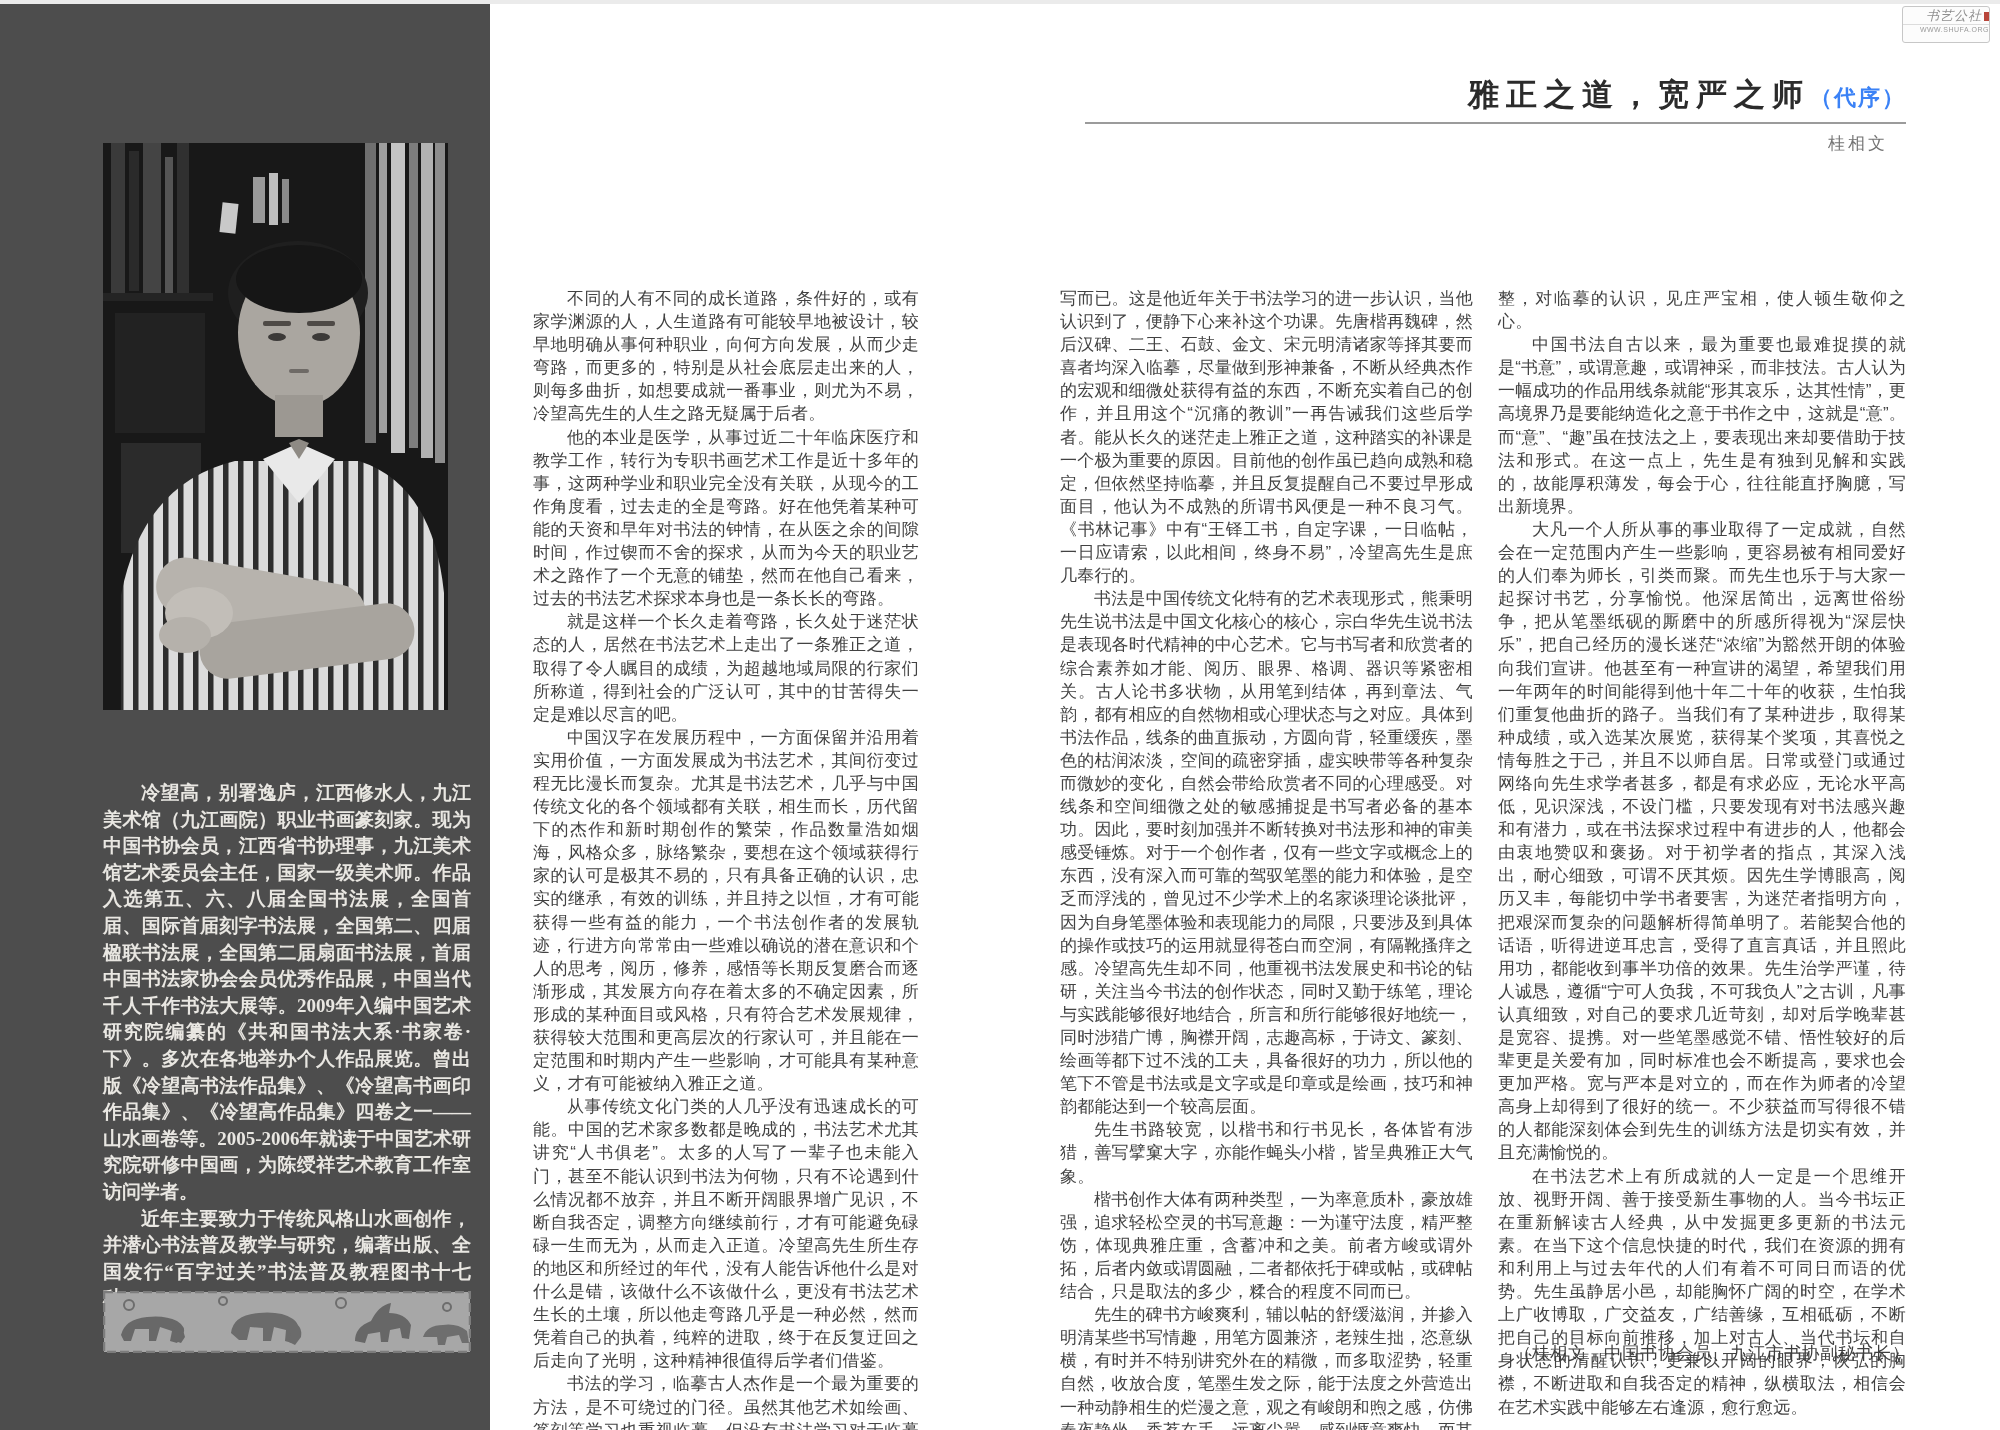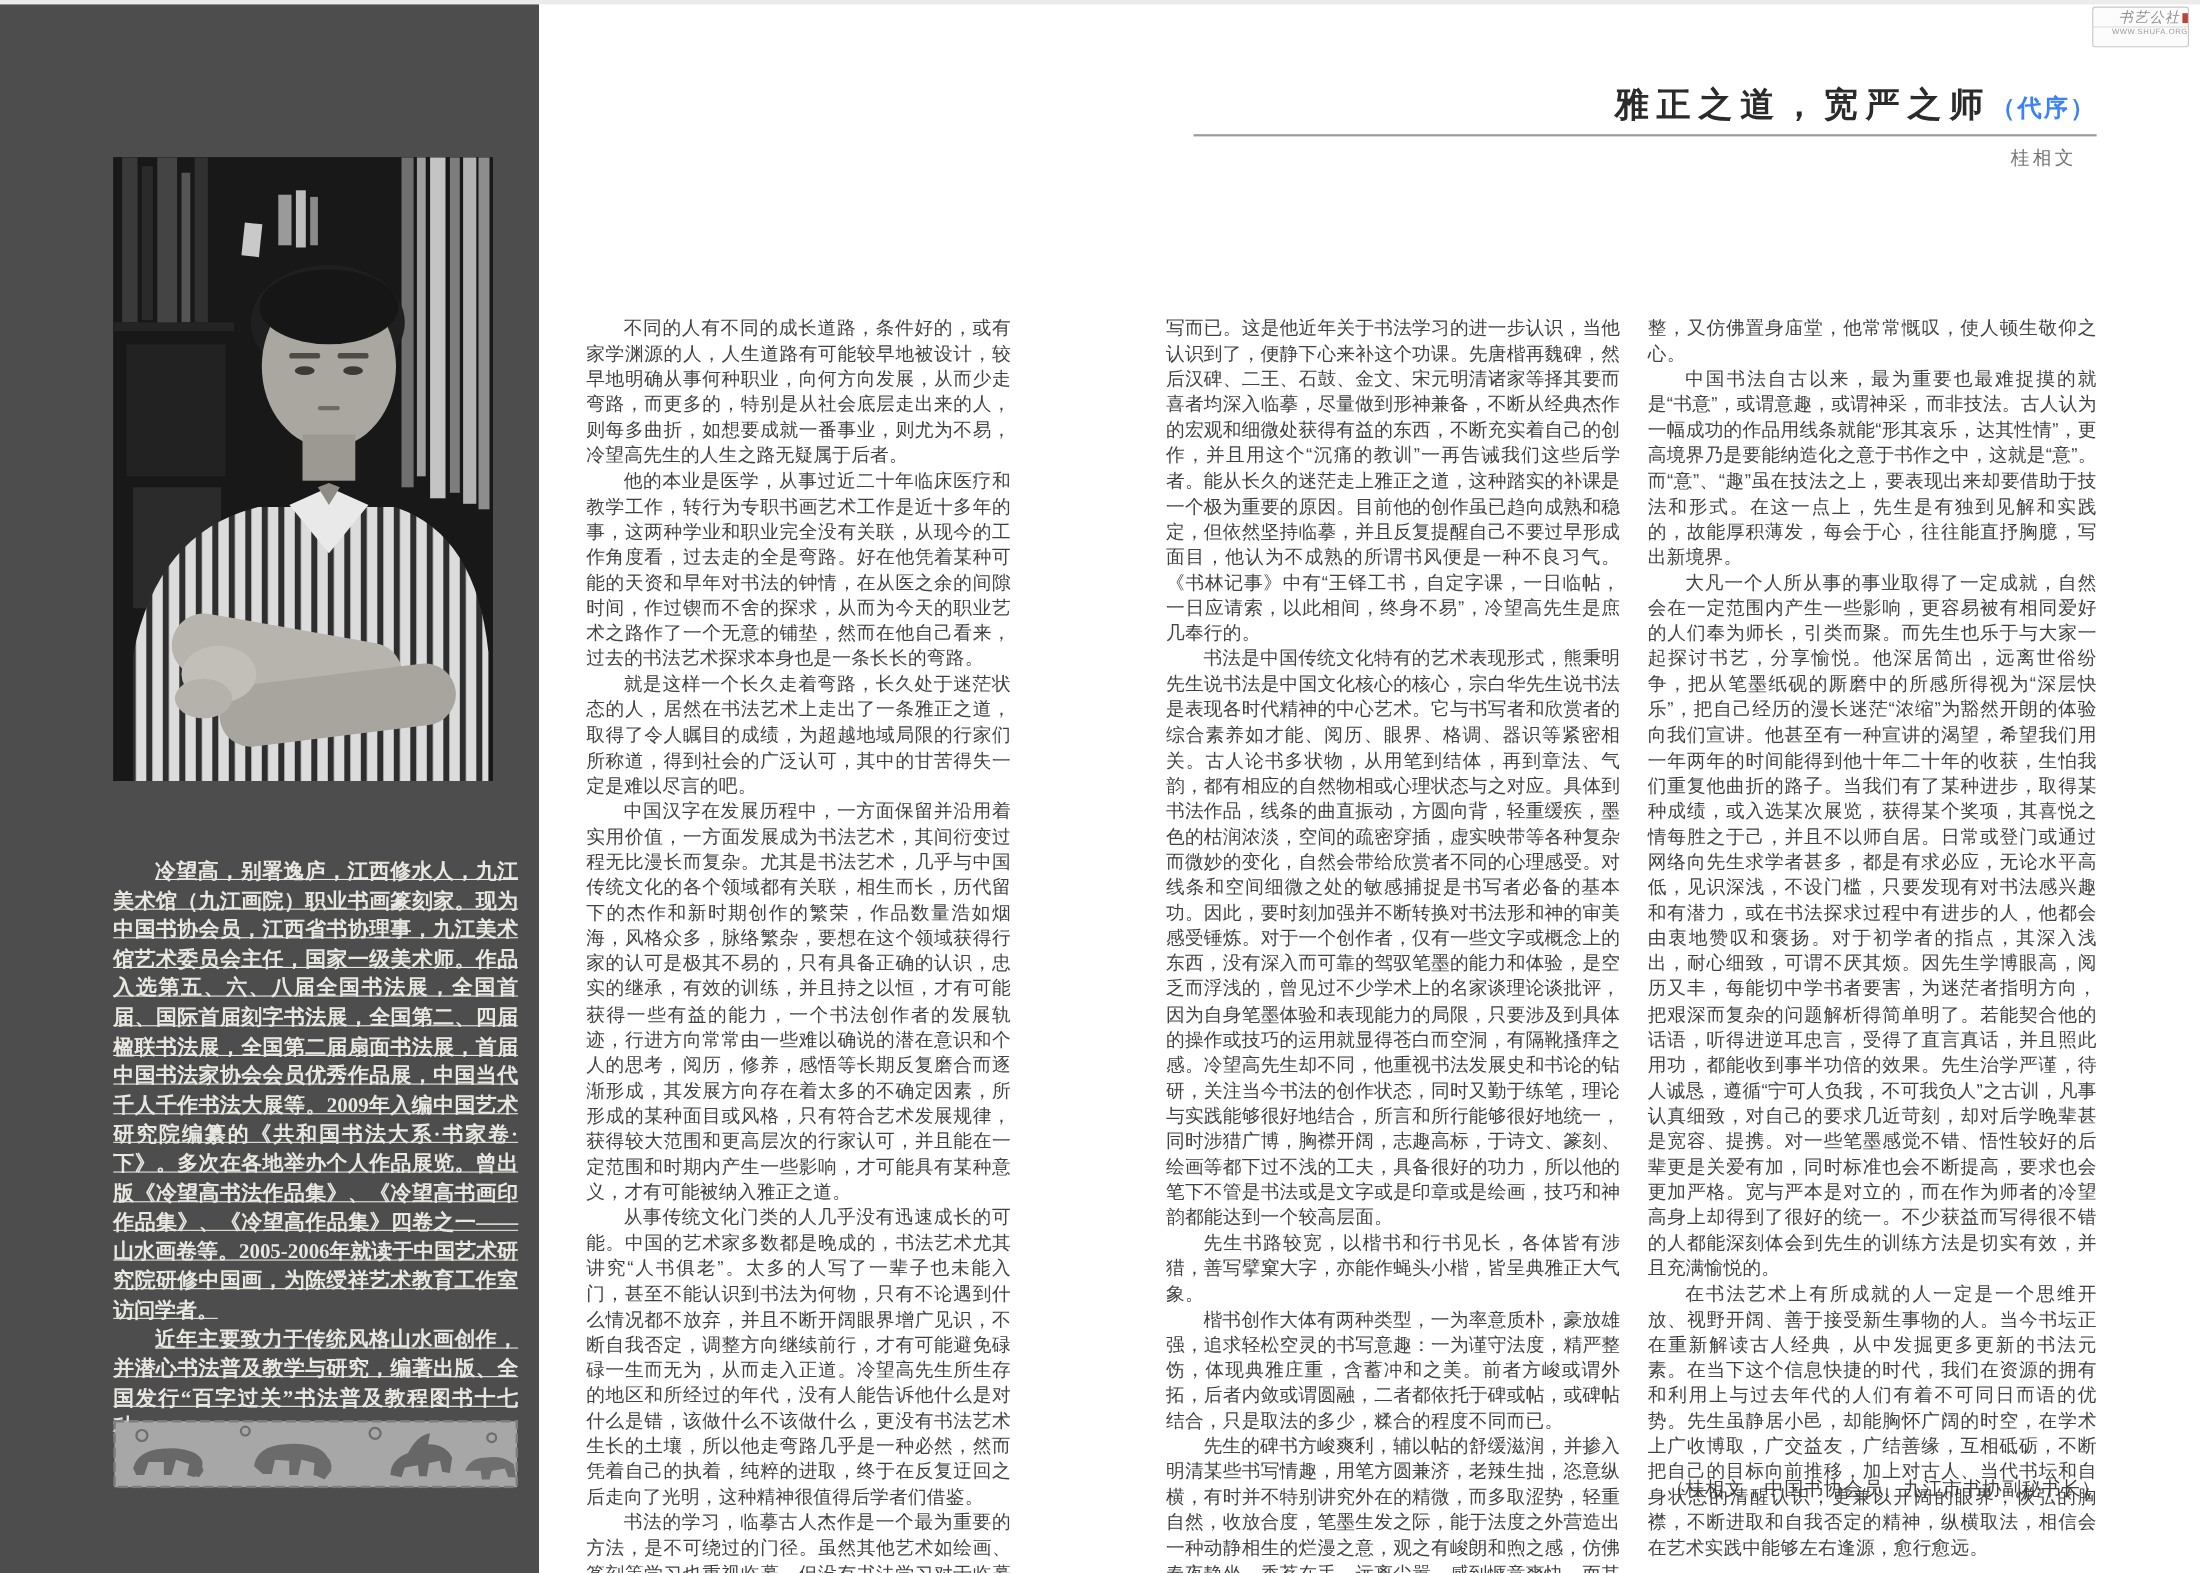--- a/index.html
+++ b/index.html
@@ -7,21 +7,21 @@
         font-family:"Liberation Sans",sans-serif;}
   .top-strip{position:absolute;left:0;top:0;width:2000px;height:4px;background:#ebebeb;}
 
   
   .sidebar{position:absolute;left:0;top:4px;width:490px;height:1426px;background:#4d4d4d;}
   .photo{position:absolute;left:103px;top:139px;width:345px;height:567px;background:#161616;}
   .photo svg{display:block;}
   .bio{position:absolute;left:103px;top:776px;width:368px;
        font-family:"Liberation Serif",serif;font-weight:bold;
        font-size:19px;line-height:26.6px;color:#e9e7e2;text-align:justify;}
-  .bio p{margin:0;text-indent:2em;text-decoration:underline;}
+  .bio p{margin:0;text-indent:2em;}
   .stamp{position:absolute;left:103px;top:1287px;width:368px;height:62px;}
 
   
   .header-title{position:absolute;right:94px;top:74px;margin:0;white-space:nowrap;
        font-size:31px;font-weight:bold;letter-spacing:7px;color:#2b2b2b;}
   .header-title .suffix{font-size:22px;letter-spacing:2px;font-weight:bold;color:#3b82f6;}
   .title-rule{position:absolute;left:1085px;top:122px;width:821px;height:2px;background:#9b9b9b;}
   .header-author{position:absolute;right:112px;top:132px;font-size:17px;
        letter-spacing:3px;color:#737373;}
 
@@ -153,21 +153,21 @@
         <p class="body-p ind">书法的学习，临摹古人杰作是一个最为重要的方法，是不可绕过的门径。虽然其他艺术如绘画、篆刻等学习也重视临摹，但没有书法学习对于临摹的如此依赖和重要。对临摹的认识、理解、态度和所下工夫的程度，直接关系到学书者的进步速度，创作水平和发展前景。他常常慨叹，对这个问题认识得太晚，正是因为这样才走了漫长的弯路。虽然在我们看来，他还是在临摹上下过很深工夫的，但他自己却觉得过去很长时期内都不曾有过真正满意的深入，有的只是曾对某些碑帖反复抄</p>
       </div>
     <div class="col" id="col2">
         <p class="body-p">写而已。这是他近年关于书法学习的进一步认识，当他认识到了，便静下心来补这个功课。先唐楷再魏碑，然后汉碑、二王、石鼓、金文、宋元明清诸家等择其要而喜者均深入临摹，尽量做到形神兼备，不断从经典杰作的宏观和细微处获得有益的东西，不断充实着自己的创作，并且用这个“沉痛的教训”一再告诫我们这些后学者。能从长久的迷茫走上雅正之道，这种踏实的补课是一个极为重要的原因。目前他的创作虽已趋向成熟和稳定，但依然坚持临摹，并且反复提醒自己不要过早形成面目，他认为不成熟的所谓书风便是一种不良习气。《书林记事》中有“王铎工书，自定字课，一日临帖，一日应请索，以此相间，终身不易”，冷望高先生是庶几奉行的。</p>
         <p class="body-p ind">书法是中国传统文化特有的艺术表现形式，熊秉明先生说书法是中国文化核心的核心，宗白华先生说书法是表现各时代精神的中心艺术。它与书写者和欣赏者的综合素养如才能、阅历、眼界、格调、器识等紧密相关。古人论书多状物，从用笔到结体，再到章法、气韵，都有相应的自然物相或心理状态与之对应。具体到书法作品，线条的曲直振动，方圆向背，轻重缓疾，墨色的枯润浓淡，空间的疏密穿插，虚实映带等各种复杂而微妙的变化，自然会带给欣赏者不同的心理感受。对线条和空间细微之处的敏感捕捉是书写者必备的基本功。因此，要时刻加强并不断转换对书法形和神的审美感受锤炼。对于一个创作者，仅有一些文字或概念上的东西，没有深入而可靠的驾驭笔墨的能力和体验，是空乏而浮浅的，曾见过不少学术上的名家谈理论谈批评，因为自身笔墨体验和表现能力的局限，只要涉及到具体的操作或技巧的运用就显得苍白而空洞，有隔靴搔痒之感。冷望高先生却不同，他重视书法发展史和书论的钻研，关注当今书法的创作状态，同时又勤于练笔，理论与实践能够很好地结合，所言和所行能够很好地统一，同时涉猎广博，胸襟开阔，志趣高标，于诗文、篆刻、绘画等都下过不浅的工夫，具备很好的功力，所以他的笔下不管是书法或是文字或是印章或是绘画，技巧和神韵都能达到一个较高层面。</p>
         <p class="body-p ind">先生书路较宽，以楷书和行书见长，各体皆有涉猎，善写擘窠大字，亦能作蝇头小楷，皆呈典雅正大气象。</p>
         <p class="body-p ind">楷书创作大体有两种类型，一为率意质朴，豪放雄强，追求轻松空灵的书写意趣：一为谨守法度，精严整饬，体现典雅庄重，含蓄冲和之美。前者方峻或谓外拓，后者内敛或谓圆融，二者都依托于碑或帖，或碑帖结合，只是取法的多少，糅合的程度不同而已。</p>
         <p class="body-p ind">先生的碑书方峻爽利，辅以帖的舒缓滋润，并掺入明清某些书写情趣，用笔方圆兼济，老辣生拙，恣意纵横，有时并不特别讲究外在的精微，而多取涩势，轻重自然，收放合度，笔墨生发之际，能于法度之外营造出一种动静相生的烂漫之意，观之有峻朗和煦之感，仿佛春夜静坐，香茗在手，远离尘嚣，感到惬意爽快。而其唐楷却全然是另一番气象，端严整肃，中规入矩，又不囿于唐人，在结体上自然而然地加入了一些北碑和墓志的取势，糅为一体，写来开张宽博，肃穆豪迈。亦常见他的小楷写经，一丝不苟，明快骏发，虽小字而具大气势，观之如对君子，风范严</p>
       </div>
     <div class="col" id="col3">
-        <p class="body-p">整，又仿佛置身庙堂，他常常慨叹，使人顿生敬仰之心。</p>
+        <p class="body-p">整，对临摹的认识，见庄严宝相，使人顿生敬仰之心。</p>
         <p class="body-p ind">中国书法自古以来，最为重要也最难捉摸的就是“书意”，或谓意趣，或谓神采，而非技法。古人认为一幅成功的作品用线条就能“形其哀乐，达其性情”，更高境界乃是要能纳造化之意于书作之中，这就是“意”。而“意”、“趣”虽在技法之上，要表现出来却要借助于技法和形式。在这一点上，先生是有独到见解和实践的，故能厚积薄发，每会于心，往往能直抒胸臆，写出新境界。</p>
         <p class="body-p ind">大凡一个人所从事的事业取得了一定成就，自然会在一定范围内产生一些影响，更容易被有相同爱好的人们奉为师长，引类而聚。而先生也乐于与大家一起探讨书艺，分享愉悦。他深居简出，远离世俗纷争，把从笔墨纸砚的厮磨中的所感所得视为“深层快乐”，把自己经历的漫长迷茫“浓缩”为豁然开朗的体验向我们宣讲。他甚至有一种宣讲的渴望，希望我们用一年两年的时间能得到他十年二十年的收获，生怕我们重复他曲折的路子。当我们有了某种进步，取得某种成绩，或入选某次展览，获得某个奖项，其喜悦之情每胜之于己，并且不以师自居。日常或登门或通过网络向先生求学者甚多，都是有求必应，无论水平高低，见识深浅，不设门槛，只要发现有对书法感兴趣和有潜力，或在书法探求过程中有进步的人，他都会由衷地赞叹和褒扬。对于初学者的指点，其深入浅出，耐心细致，可谓不厌其烦。因先生学博眼高，阅历又丰，每能切中学书者要害，为迷茫者指明方向，把艰深而复杂的问题解析得简单明了。若能契合他的话语，听得进逆耳忠言，受得了直言真话，并且照此用功，都能收到事半功倍的效果。先生治学严谨，待人诚恳，遵循“宁可人负我，不可我负人”之古训，凡事认真细致，对自己的要求几近苛刻，却对后学晚辈甚是宽容、提携。对一些笔墨感觉不错、悟性较好的后辈更是关爱有加，同时标准也会不断提高，要求也会更加严格。宽与严本是对立的，而在作为师者的冷望高身上却得到了很好的统一。不少获益而写得很不错的人都能深刻体会到先生的训练方法是切实有效，并且充满愉悦的。</p>
         <p class="body-p ind">在书法艺术上有所成就的人一定是一个思维开放、视野开阔、善于接受新生事物的人。当今书坛正在重新解读古人经典，从中发掘更多更新的书法元素。在当下这个信息快捷的时代，我们在资源的拥有和利用上与过去年代的人们有着不可同日而语的优势。先生虽静居小邑，却能胸怀广阔的时空，在学术上广收博取，广交益友，广结善缘，互相砥砺，不断把自己的目标向前推移，加上对古人、当代书坛和自身状态的清醒认识，更兼以开阔的眼界，恢弘的胸襟，不断进取和自我否定的精神，纵横取法，相信会在艺术实践中能够左右逢源，愈行愈远。</p>
       </div>
     <div class="signature">（桂相文　中国书协会员、九江市书协副秘书长）</div>
   </main>
 
 </div>
 
 </body></html>

